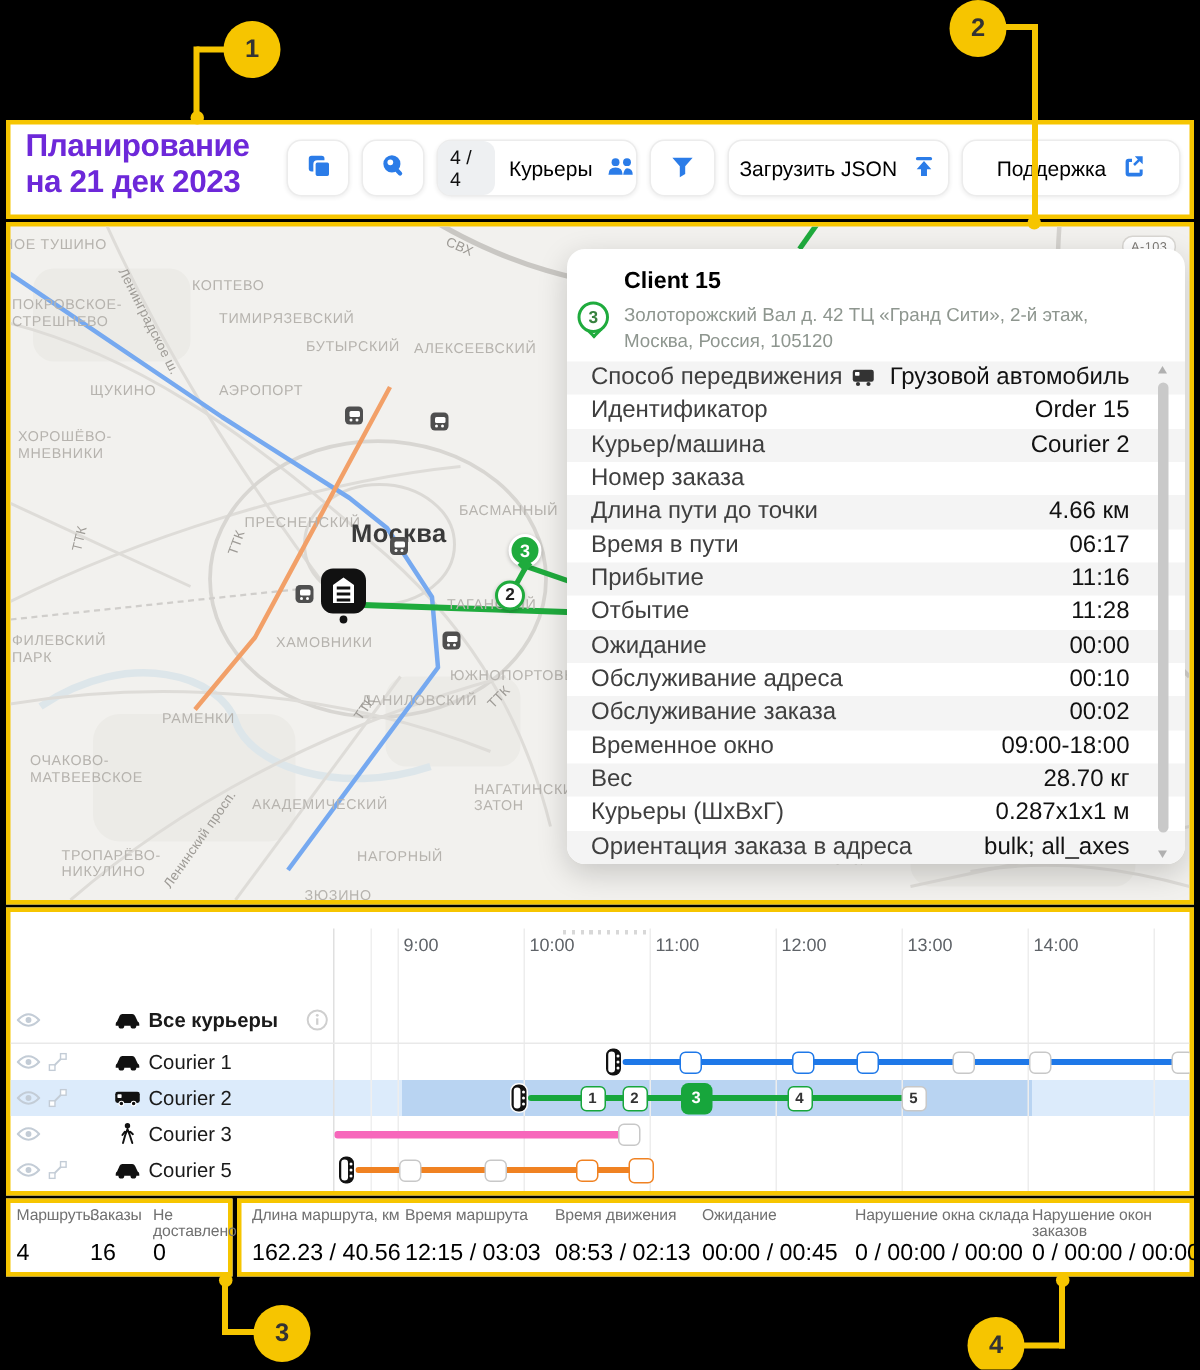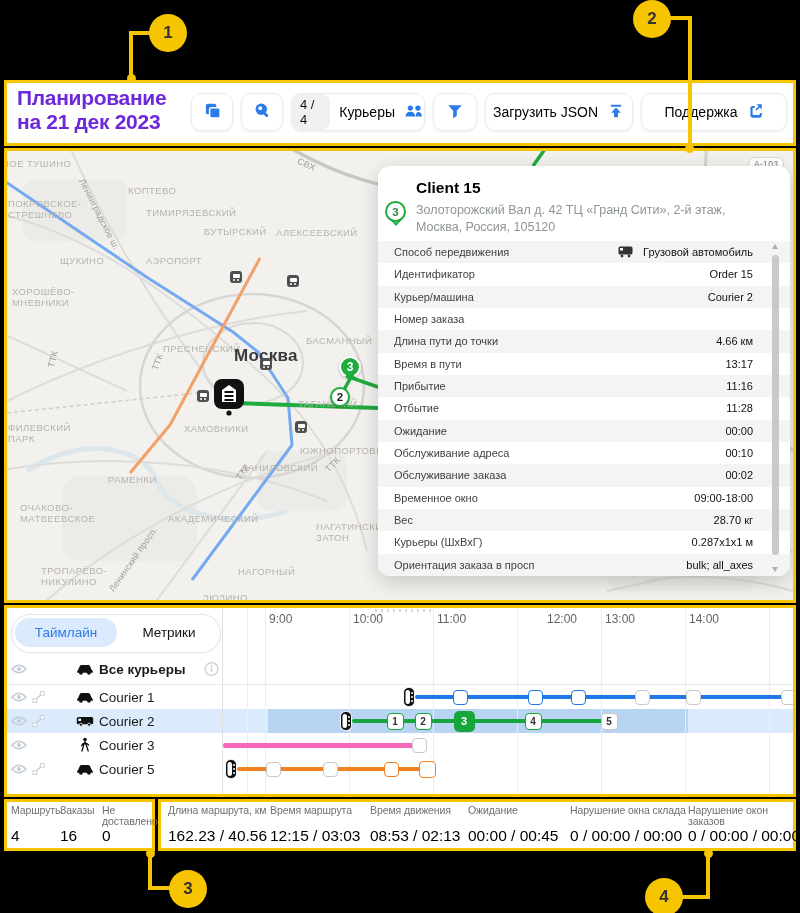--- a/index.html
+++ b/index.html
@@ -41,33 +41,33 @@
   #popup{position:absolute;left:371px;top:15px;width:412px;height:410px;background:#fff;border-radius:12px;
          box-shadow:0 6px 20px rgba(0,0,0,.18);z-index:10;overflow:hidden;}
   .pp-pin{position:absolute;left:7px;top:35px;width:21px;height:21px;background:#fff;border:2px solid #1fab3d;
          border-radius:50%;display:flex;align-items:center;justify-content:center;font-size:11.5px;
          font-weight:bold;color:#37823f;box-sizing:border-box;}
   .pp-pin::after{content:"";position:absolute;bottom:-3.5px;left:50%;transform:translateX(-50%) rotate(45deg);
          width:6px;height:6px;background:#fff;border-right:2px solid #1fab3d;border-bottom:2px solid #1fab3d;z-index:-1;}
   .pp-title{position:absolute;left:38px;top:13px;font-size:15.5px;font-weight:bold;color:#000;}
   .pp-addr{position:absolute;left:38px;top:36px;width:338px;font-size:12.5px;line-height:16.5px;color:#8e968f;}
   #ptable{position:absolute;left:0;top:75px;width:412px;}
-  .prow{height:22.33px;display:flex;align-items:center;padding:0 37px 0 16px;font-size:11px;box-sizing:border-box;}
+  .prow{height:22.33px;display:flex;align-items:center;padding:0 37px 0 16px;font-size:16px;box-sizing:border-box;}
   .prow:nth-child(odd){background:#f4f4f4;}
   .prow .pl{color:#3f3f3f;flex:0 0 auto;}
   .prow .pv{margin-left:auto;color:#111;display:flex;align-items:center;gap:10px;justify-content:flex-end;}
   .pscroll{position:absolute;left:394px;top:78px;width:7px;height:328px;z-index:3;}
   .pthumb{position:absolute;left:0;top:11px;width:7px;height:300px;background:#c9c9c9;border-radius:3.5px;}
   .arr{position:absolute;left:0;width:0;height:0;border-left:3.5px solid transparent;border-right:3.5px solid transparent;}
   .arr.up{top:0;border-bottom:5px solid #b0b0b0;}
   .arr.dn{bottom:0;border-top:5px solid #b0b0b0;}
   .depot-map{position:absolute;left:206px;top:227px;z-index:4;}
   
   #sec-timeline{left:4px;top:605px;width:792px;height:192px;overflow:hidden;}
-  #tl-inner{position:absolute;left:0;top:0;width:786px;height:220px;}
+  #tl-inner{position:absolute;left:0;top:11px;width:786px;height:220px;}
   .gline{position:absolute;top:0;bottom:0;width:1px;background:#ededed;z-index:2;}
   .hourlab{position:absolute;top:4px;font-size:12px;color:#5f6368;z-index:2;}
   .rowbg{position:absolute;left:0;top:101px;width:786px;height:24px;background:#dcebfb;z-index:1;}
   .shiftband{position:absolute;left:261px;top:101px;width:420px;height:24px;background:#b5d2f1;z-index:1;opacity:.9;}
   .hsep{position:absolute;left:0;top:76px;width:786px;height:1px;background:#e9e9e9;z-index:2;}
   .tl-row{position:absolute;left:0;width:215px;height:24px;z-index:4;}
   .tl-row .ic{position:absolute;top:50%;transform:translateY(-50%);display:flex;}
   .tl-name{position:absolute;left:92px;top:50%;transform:translateY(-50%);font-size:13.5px;color:#1a1a1a;white-space:nowrap;}
   .tl-name.b{font-weight:bold;}
   .tline{position:absolute;border-radius:2px;z-index:3;}
@@ -201,21 +201,21 @@
         <div class="map-label road" style="left: 143px; top: 217px; transform: rotate(-70deg);">ТТК</div>
         <div class="map-label wrap" style="left: 1px; top: 271px; width: 78px;">ФИЛЕВСКИЙ ПАРК</div>
         <div class="map-label" style="left: 177px; top: 272px;">ХАМОВНИКИ</div>
         <div class="map-label" style="left: 291px; top: 247px;">ТАГАНСКИЙ</div>
         <div class="map-label" style="left: 234px; top: 311px;">ДАНИЛОВСКИЙ</div>
         <div class="map-label" style="left: 293px; top: 294px;">ЮЖНОПОРТОВЫЙ</div>
         <div class="map-label road" style="left: 227px; top: 325px; transform: rotate(-55deg);">ТТК</div>
         <div class="map-label road" style="left: 316px; top: 316px; transform: rotate(-45deg);">ТТК</div>
         <div class="map-label" style="left: 101px; top: 323px;">РАМЕНКИ</div>
         <div class="map-label wrap" style="left: 13px; top: 351px; width: 95px;">ОЧАКОВО-МАТВЕЕВСКОЕ</div>
-        <div class="map-label" style="left: 161px; top: 362px;">АКАДЕМИЧЕСКИЙ</div>
+        <div class="map-label" style="left: 161px; top: 380px;">АКАДЕМИЧЕСКИЙ</div>
         <div class="map-label wrap" style="left: 309px; top: 370px; width: 74px;">НАГАТИНСКИЙ ЗАТОН</div>
         <div class="map-label road" style="left: 100px; top: 437px; transform: rotate(-55deg);">Ленинский просп.</div>
         <div class="map-label wrap" style="left: 34px; top: 414px; width: 92px;">ТРОПАРЁВО-НИКУЛИНО</div>
         <div class="map-label" style="left: 231px; top: 415px;">НАГОРНЫЙ</div>
         <div class="map-label" style="left: 196px; top: 441px;">ЗЮЗИНО</div>
         <div class="map-label town" style="left: 541px; top: 416px;">Котельники</div>
         <div class="map-label town" style="left: 693px; top: 456px;">Красково</div>
         <div class="map-label badge-road" style="left: 741px; top: 6px;">А-103</div>
       </div>
     <div class="city">Москва</div>
@@ -277,21 +277,21 @@
           </div>
           <div class="prow">
             <span class="pl">Длина пути до точки</span>
             <span class="pv">
               <span>4.66 км</span>
             </span>
           </div>
           <div class="prow">
             <span class="pl">Время в пути</span>
             <span class="pv">
-              <span>13:17</span>
+              <span>06:17</span>
             </span>
           </div>
           <div class="prow">
             <span class="pl">Прибытие</span>
             <span class="pv">
               <span>11:16</span>
             </span>
           </div>
           <div class="prow">
             <span class="pl">Отбытие</span>
@@ -329,21 +329,21 @@
               <span>28.70 кг</span>
             </span>
           </div>
           <div class="prow">
             <span class="pl">Курьеры (ШхВхГ)</span>
             <span class="pv">
               <span>0.287x1x1 м</span>
             </span>
           </div>
           <div class="prow">
-            <span class="pl">Ориентация заказа в просп</span>
+            <span class="pl">Ориентация заказа в адреса</span>
             <span class="pv">
               <span>bulk; all_axes</span>
             </span>
           </div>
         </div>
       <div class="pscroll">
         <div class="arr up"></div>
         <div class="pthumb"></div>
         <div class="arr dn"></div>
       </div>
@@ -363,31 +363,27 @@
         <div class="gline" style="left: 426px; background: rgb(237, 237, 237);"></div>
         <div class="gline" style="left: 510px; background: rgb(237, 237, 237);"></div>
         <div class="gline" style="left: 594px; background: rgb(237, 237, 237);"></div>
         <div class="gline" style="left: 678px; background: rgb(237, 237, 237);"></div>
         <div class="gline" style="left: 762px; background: rgb(237, 237, 237);"></div>
       </div>
     <div id="tl-hours">
         <div class="hourlab" style="left: 262px;">9:00</div>
         <div class="hourlab" style="left: 346px;">10:00</div>
         <div class="hourlab" style="left: 430px;">11:00</div>
-        <div class="hourlab" style="left: 514px; margin-left: 26px;">12:00</div>
+        <div class="hourlab" style="left: 514px;">12:00</div>
         <div class="hourlab" style="left: 598px;">13:00</div>
         <div class="hourlab" style="left: 682px;">14:00</div>
       </div>
     <div class="drag-dots"></div>
     <div class="hsep"></div>
 
-    <div class="tabs">
-      <div class="tab-act">Таймлайн</div>
-      <div class="tab-idle">Метрики</div>
-    </div>
 
     <div class="tl-row" style="top:47px;height:28px">
       <span class="ic" style="left:4px">
           <svg width="16" height="11" viewBox="0 0 18 12">
             <path d="M1 6 Q9 -2.5 17 6 Q9 14.5 1 6 Z" fill="none" stroke="#c3ccd6" stroke-width="1.5"></path>
             <circle cx="9" cy="6" r="2.2" fill="#c3ccd6"></circle>
           </svg>
         </span>
       <span class="ic" style="left:68px;width:20px;justify-content:center">
           <svg width="18" height="12" viewBox="0 0 22 14">

